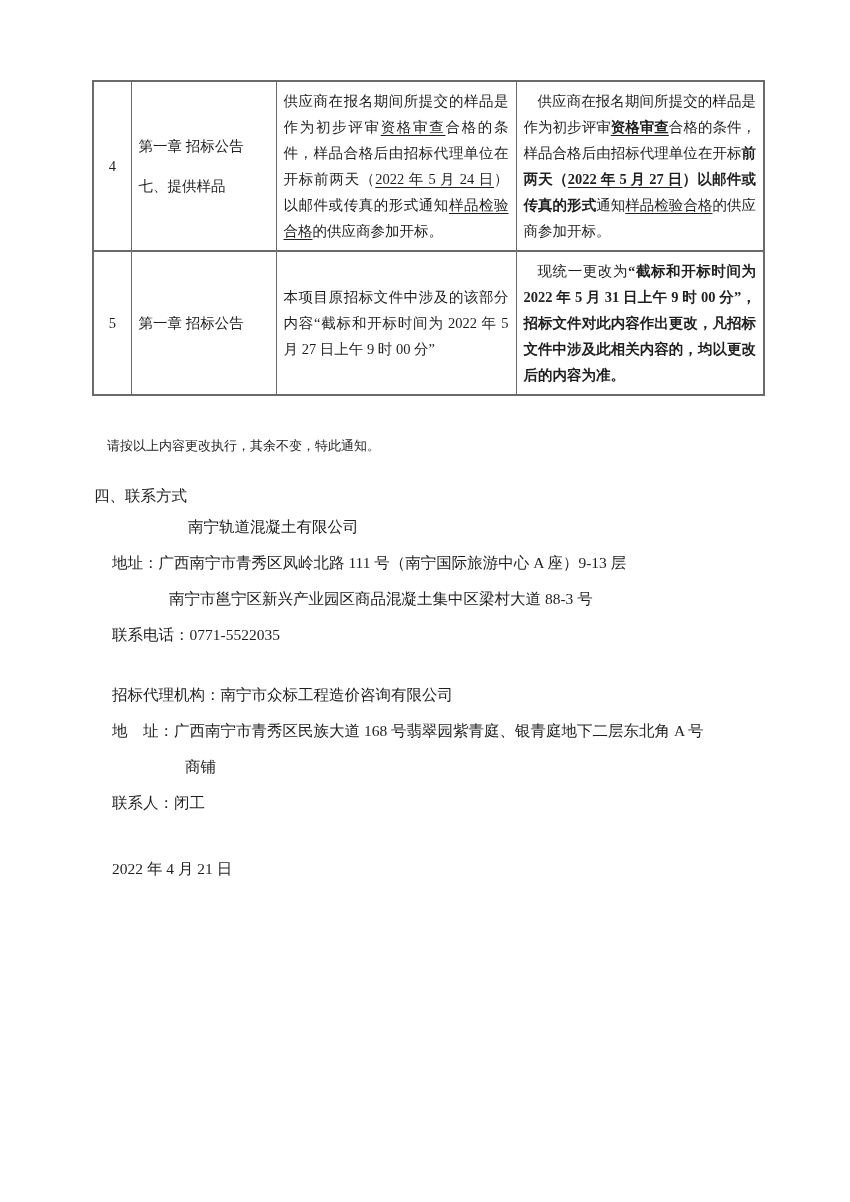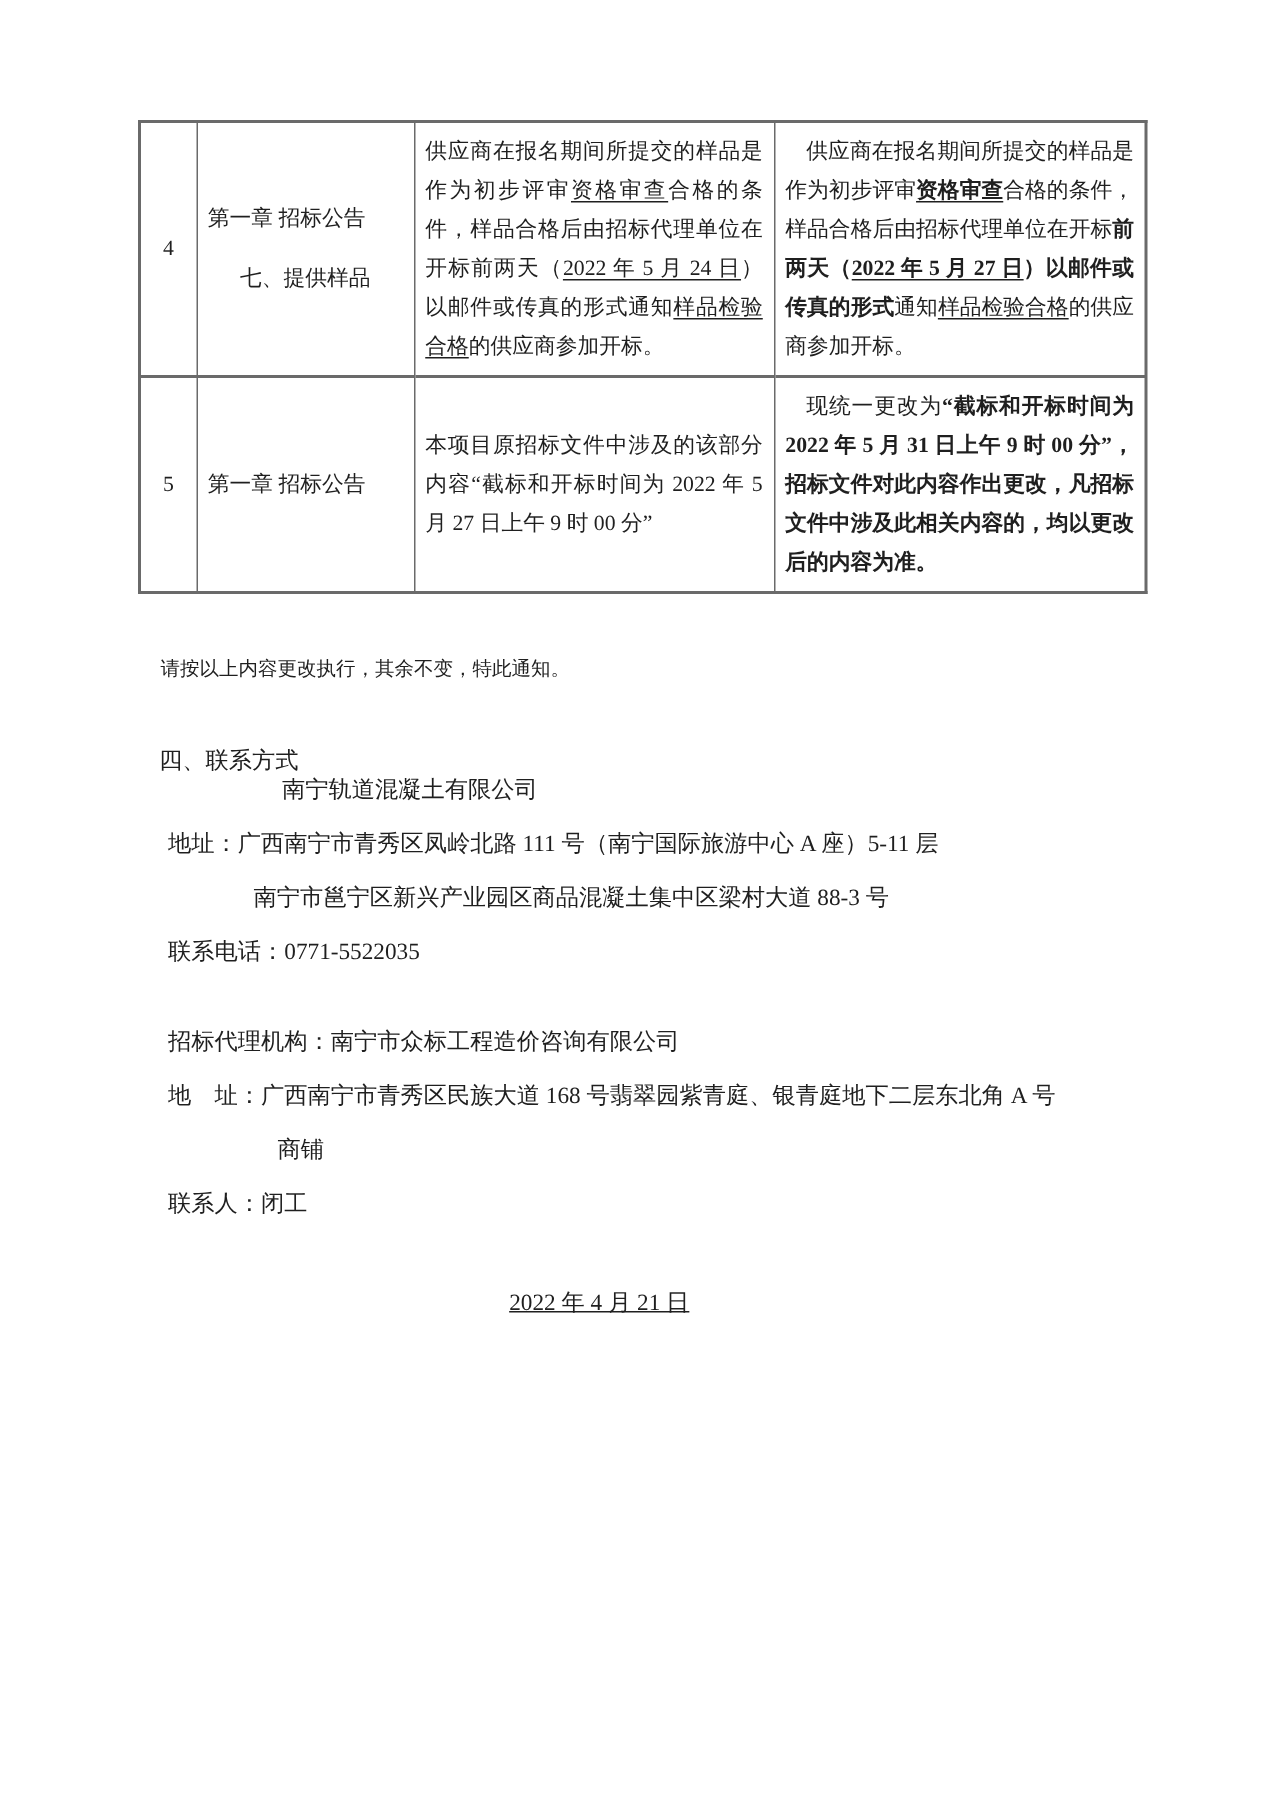--- a/index.html
+++ b/index.html
@@ -22,36 +22,36 @@
     font-size:14.5px;line-height:26px;
     padding:6px 7px;
     box-sizing:border-box;
   }
   table.change-table{border:2px solid #6a6a6a;}
   tr.row-4 td{height:131px;}
   tr.row-5 td{height:144px;border-top:2px solid #6a6a6a;}
   td.c-num{text-align:center;font-size:15px;}
   td.c-sec{padding-left:17px;}
   .sec-line{line-height:26px;white-space:nowrap;}
-  .sec-line + .sec-line{margin-top:14px;text-align:center;}
+  .sec-line + .sec-line{margin-top:14px;}
   .para{text-align:justify;text-justify:inter-ideograph;}
   .para.indent1{text-indent:14px;}
   .b{font-weight:700;}
   .u{text-decoration:underline;text-underline-offset:3px;}
 
   
   .notice{margin:0;position:absolute;left:107px;top:434px;font-size:13px;line-height:24px;}
-  .contact-heading{margin:16px;position:absolute;left:90px;top:480px;font-size:15.5px;font-weight:400;line-height:24px;}
+  .contact-heading{margin:4px;position:absolute;left:90px;top:480px;font-size:15.5px;font-weight:400;line-height:24px;}
   .contact{position:absolute;left:112px;top:509px;width:660px;}
   .contact p{margin:0;font-size:15.5px;line-height:36px;white-space:nowrap;}
   .contact p.indent-a{padding-left:76px;}
   .contact p.indent-b{padding-left:57px;}
   .contact p.indent-c{padding-left:73px;}
   .contact p.gap-top{margin-top:24px;}
-  .date-line{margin:30px 0 0 0 !important;text-align:center;padding-right:85px;text-decoration:underline;}
+  .date-line{margin:30px 0 0 0 !important;text-align:left;padding-right:85px;}
 </style>
 </head>
 <body>
 
 <div class="page">
 
   <table class="change-table">
     <colgroup>
       <col style="width:38px">
         <col style="width:145px">
@@ -86,21 +86,21 @@
     </tr>
   </tbody>
     </table>
 
   <p class="notice">请按以上内容更改执行，其余不变，特此通知。</p>
 
   <h3 class="contact-heading">四、联系方式</h3>
 
   <div class="contact">
     <p class="indent-a">南宁轨道混凝土有限公司</p>
-    <p>地址：广西南宁市青秀区凤岭北路 111 号（南宁国际旅游中心 A 座）5-11 层</p>
+    <p>地址：广西南宁市青秀区凤岭北路 111 号（南宁国际旅游中心 A 座）9-13 层</p>
     <p class="indent-b">南宁市邕宁区新兴产业园区商品混凝土集中区梁村大道 88-3 号</p>
     <p>联系电话：0771-5522035</p>
     <p class="gap-top">招标代理机构：南宁市众标工程造价咨询有限公司</p>
     <p>地　址：广西南宁市青秀区民族大道 168 号翡翠园紫青庭、银青庭地下二层东北角 A 号</p>
     <p class="indent-c">商铺</p>
     <p>联系人：闭工</p>
     <p class="date-line">2022 年 4 月 21 日</p>
   </div>
 
 </div>

